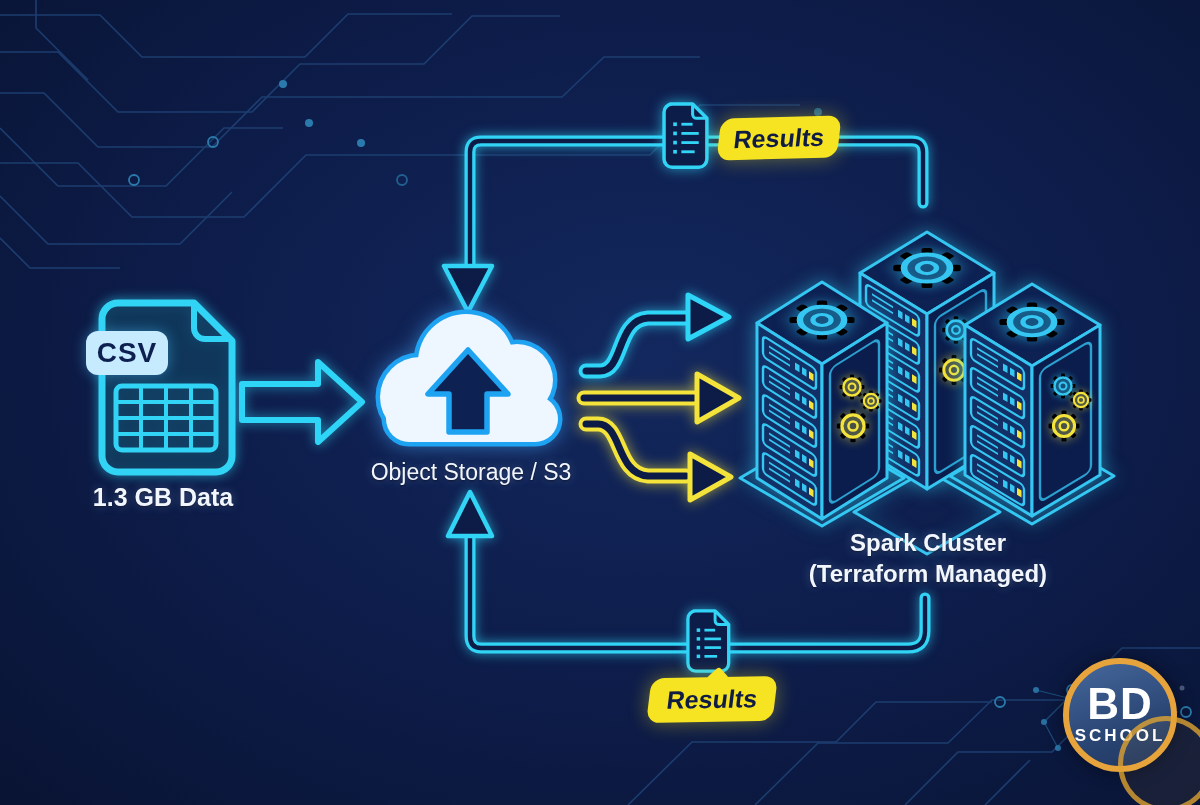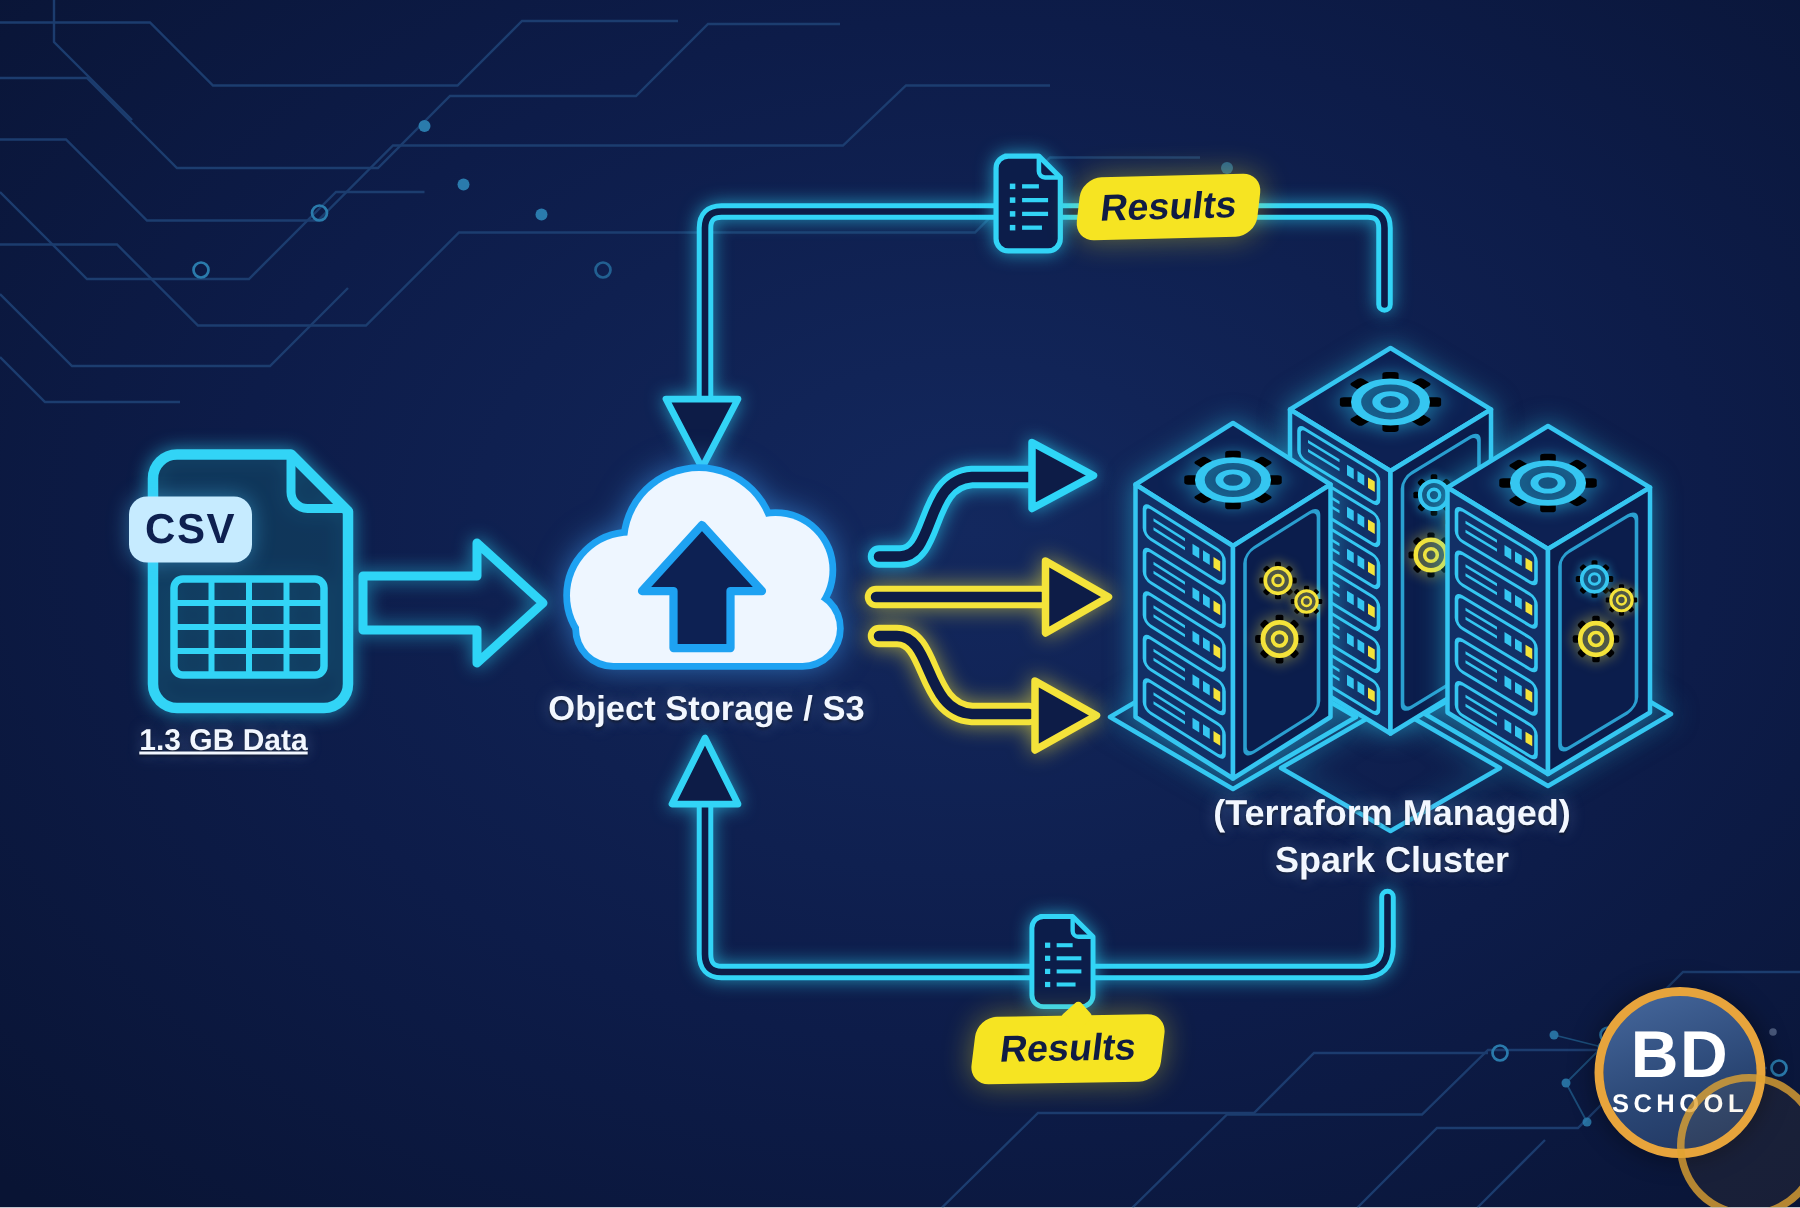--- a/index.html
+++ b/index.html
@@ -12,22 +12,22 @@
   #stage *{box-sizing:border-box;}
   .abs{position:absolute;}
   .glow-cyan{filter:drop-shadow(0 0 6px rgba(46,213,247,.65));}
   .glow-cyan2{filter:drop-shadow(0 0 9px rgba(46,213,247,.5));}
   .glow-blue{filter:drop-shadow(0 0 10px rgba(70,170,255,.55));}
   .glow-yellow{filter:drop-shadow(0 0 7px rgba(244,227,58,.6));}
   .label{
     position:absolute;color:#f2f7ff;text-align:center;
     text-shadow:0 0 10px rgba(160,200,255,.35), 0 1px 2px rgba(0,0,0,.6);
   }
-  .label-csv{left:44px;top:483px;width:210px;font-size:20px;font-weight:700;text-decoration:underline;}
-  .label-storage{left:348px;top:459px;width:246px;font-size:23px;font-weight:700;}
+  .label-csv{left:58px;top:483px;width:210px;font-size:25px;font-weight:700;}
+  .label-storage{left:348px;top:459px;width:246px;font-size:23px;font-weight:400;}
   .label-cluster{left:792px;top:527px;width:272px;font-size:24px;font-weight:700;line-height:31px;}
   .csv-badge{
     position:absolute;left:86px;top:331px;width:82px;height:44px;
     background:#c6ebff;border-radius:12px;display:flex;align-items:center;justify-content:center;
     color:#0e2050;font-weight:800;font-size:28px;letter-spacing:1px;
     box-shadow:0 0 14px rgba(80,200,255,.45);
   }
   .results-badge{
     position:absolute;background:#f6e422;border-radius:13px;
     display:flex;align-items:center;justify-content:center;
@@ -278,22 +278,22 @@
     <use href="#doc" class="glow-cyan" color="#32d4f6" transform="translate(686,609) scale(0.97)"></use>
   </svg>
 
   <div class="csv-badge">CSV</div>
 
   <div class="label label-csv">1.3 GB Data</div>
 
   <div class="label label-storage">Object Storage / S3</div>
 
   <div class="label label-cluster">
+    <div>Spark Cluster</div>
     <div>(Terraform Managed)</div>
-    <div>Spark Cluster</div>
   </div>
 
   <div class="results-badge results-top">
     <span>Results</span>
   </div>
 
   <div class="results-badge results-bottom">
     <span>Results</span>
   </div>
 

